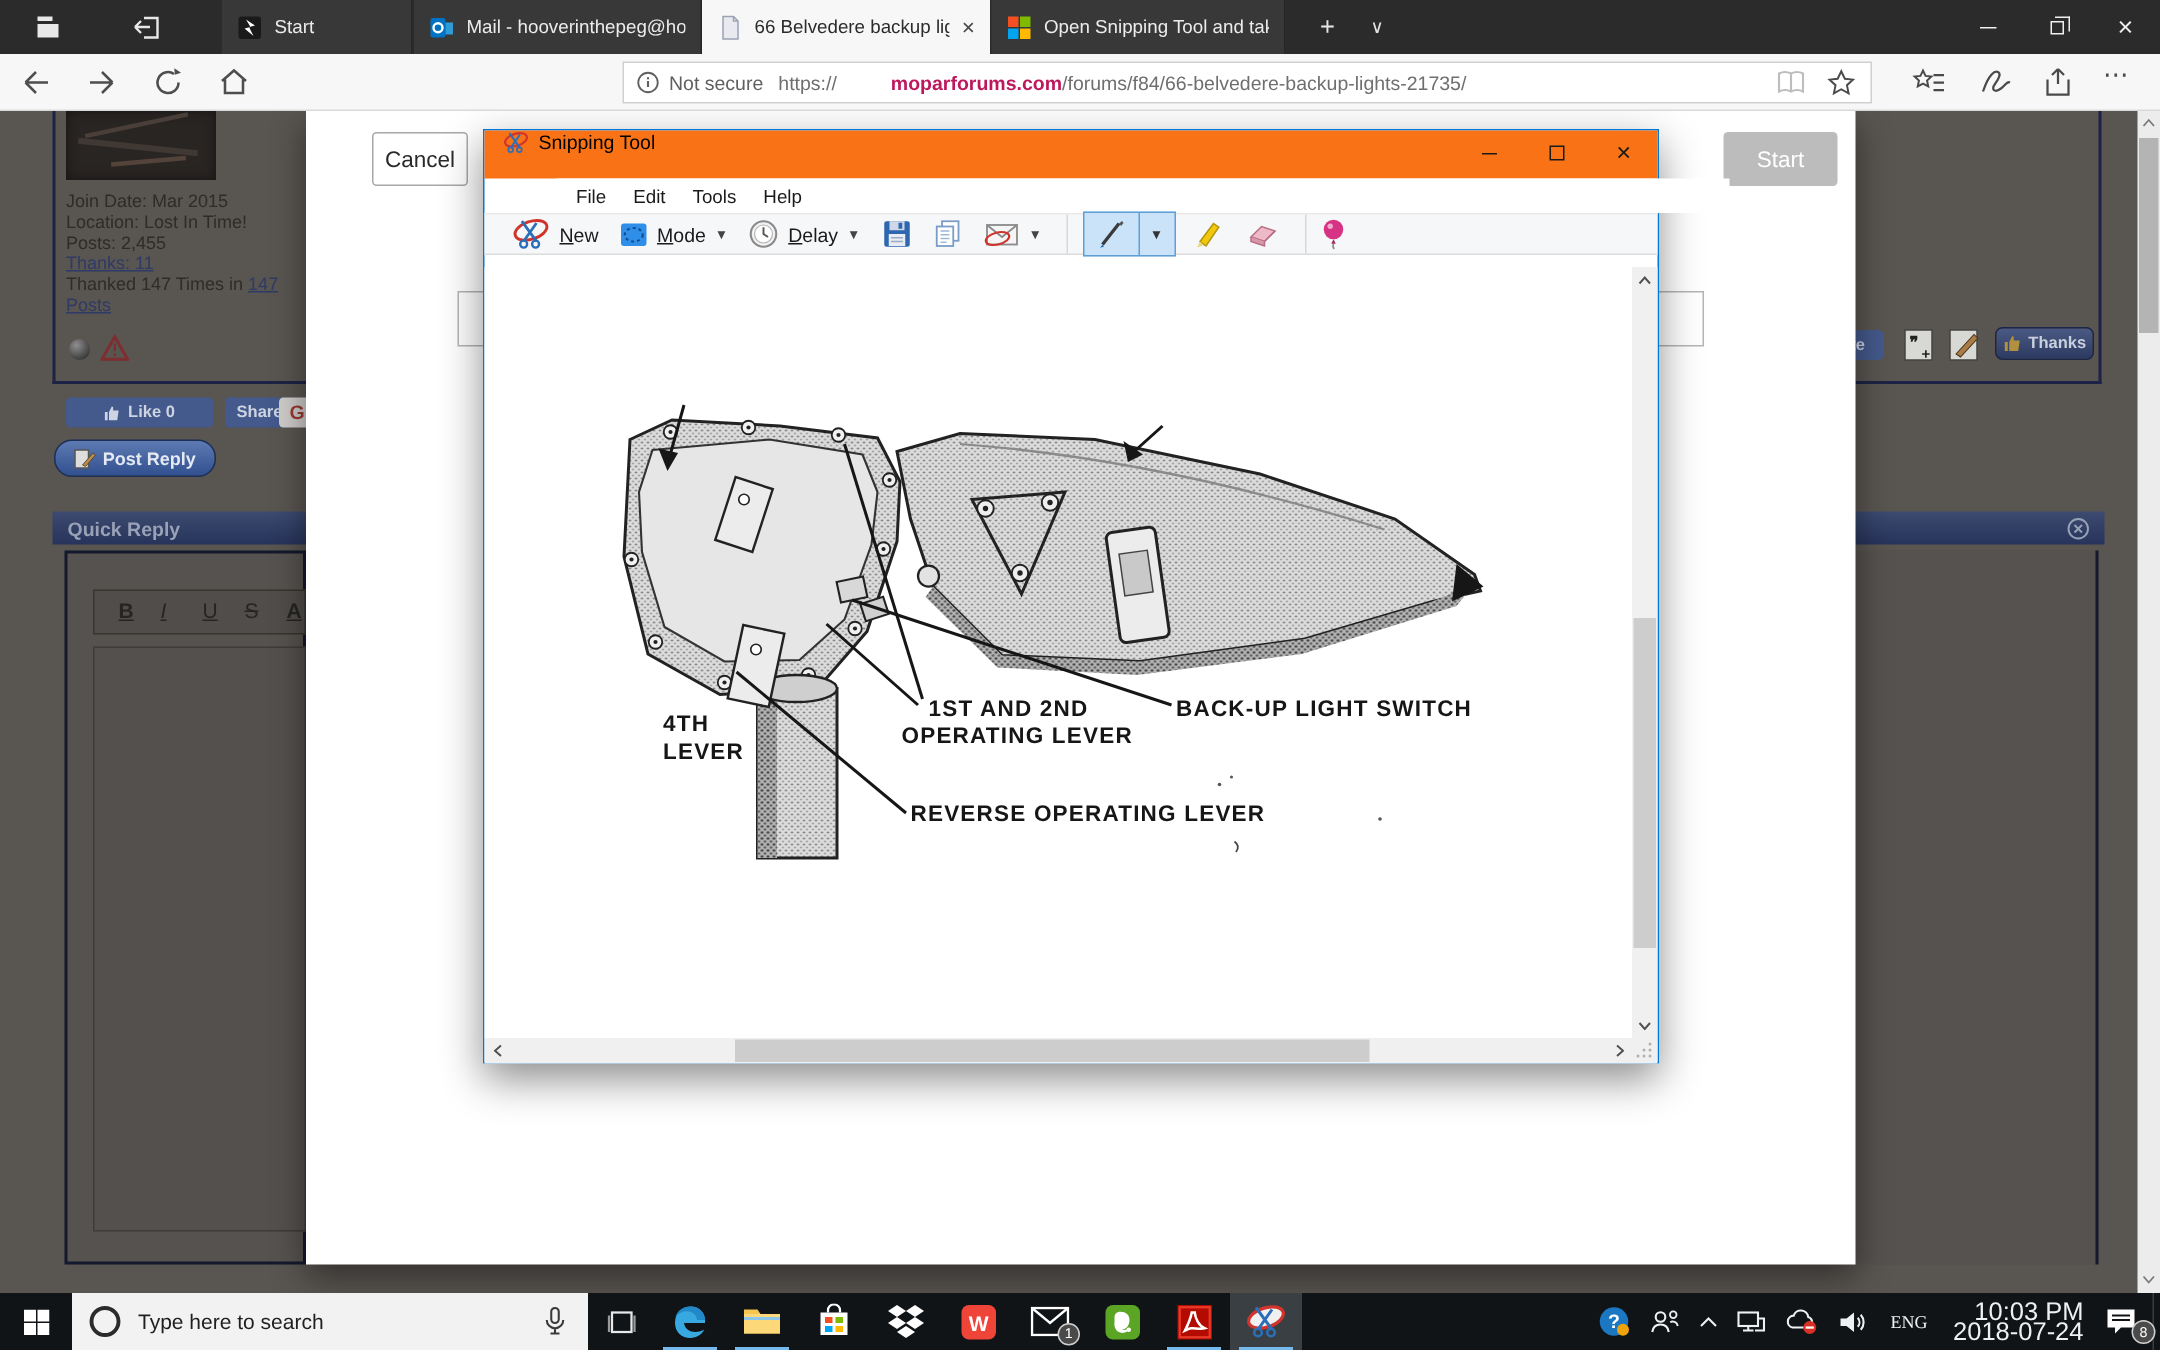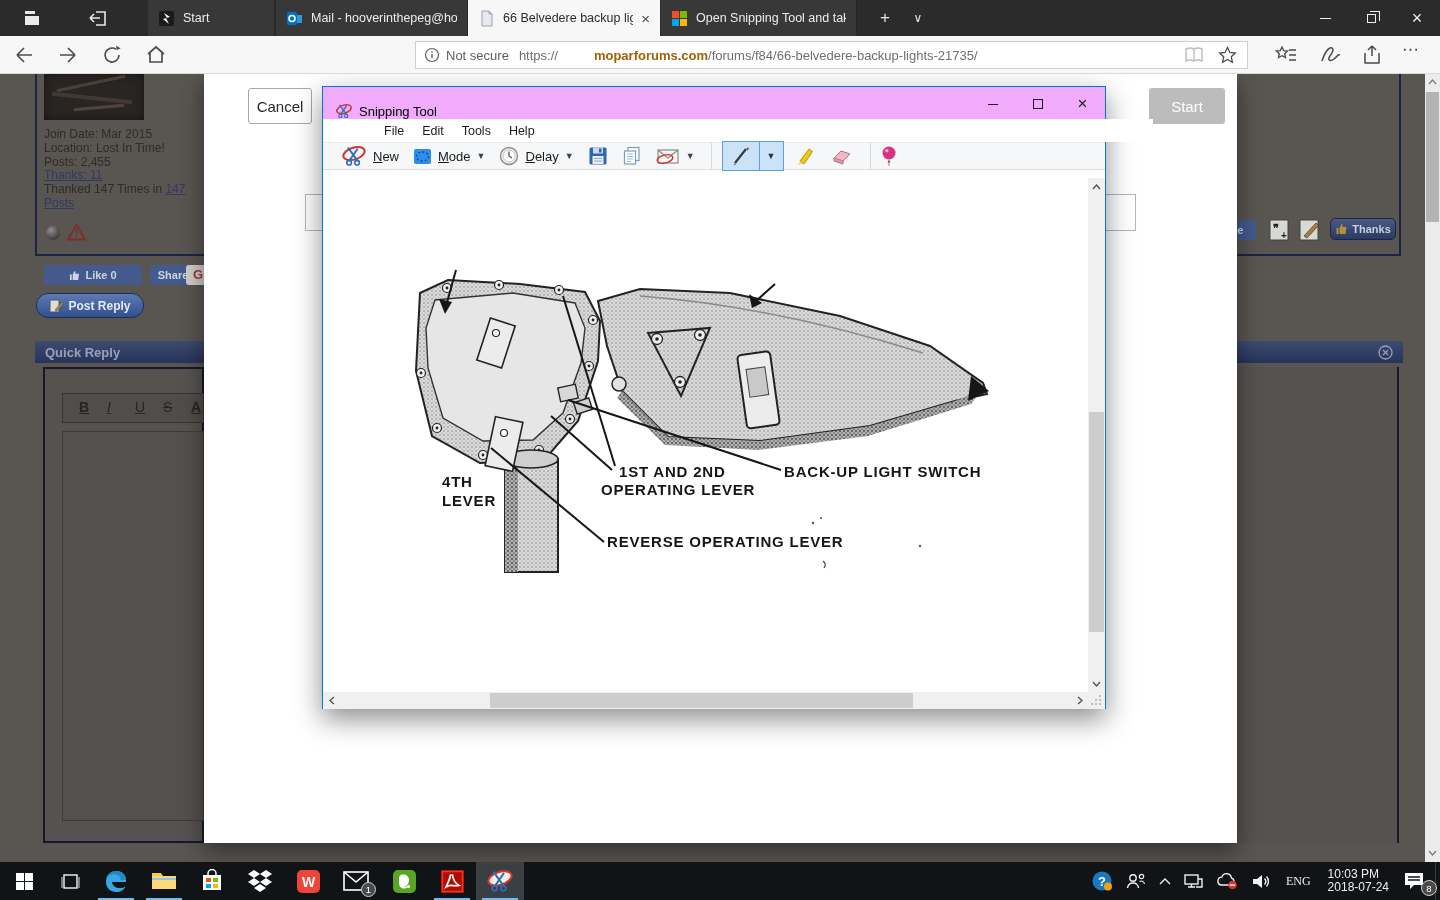--- a/index.html
+++ b/index.html
@@ -22,39 +22,39 @@
   .glyph-min { width:11px; height:1px; background:#f0f0f0; }
   .glyph-restore { width:9px; height:9px; border:1px solid #f0f0f0; position:relative; }
   .glyph-restore:before { content:""; position:absolute; left:2px; top:-4px; width:9px; height:9px; border:1px solid #f0f0f0; border-left:none; border-bottom:none; }
 
   
   .navbar { position:absolute; left:0; top:36px; width:1440px; height:38px; background:#f7f7f7; border-bottom:1px solid #d9d9d9; }
   .navicon { position:absolute; top:7px; width:24px; height:24px; color:#4e4e4e; }
   .addressbar { position:absolute; left:415px; top:5px; width:833px; height:28px; background:#ffffff; border:1px solid #cfcfcf; display:flex; align-items:center; font-size:13px; }
   .addr-sec { color:#5f5f5f; margin:0 10px 0 6px; }
   .addr-url { color:#6f6f6f; white-space:nowrap; overflow:hidden; }
-  .addr-url b { color:#a16207; font-weight:700;padding-left:36px; }
+  .addr-url b { color:#be185d; font-weight:700;padding-left:36px; }
   .addr-right { margin-left:auto; display:flex; align-items:center; }
 
   
   .page { position:absolute; left:0; top:74px; width:1440px; height:788px; background:#595551; overflow:hidden; }
   .f-txt { font-size:12px; color:#2e2b28; line-height:13.5px; }
   .f-link { color:#2f3a66; text-decoration:underline; }
   .pill-btn { position:absolute; height:20px; background:#44598c; border-radius:3px; color:#cdd4e2; font-size:11px; font-weight:700; display:flex; align-items:center; justify-content:center; padding:0 8px; }
   .qr-bar { position:absolute; height:22px; background:linear-gradient(#3d4b71,#27335a); color:#99a1b6; font-weight:700; font-size:13px; display:flex; align-items:center; padding:0 10px; }
 
   
   .modal { position:absolute; left:204px; top:0; width:1033px; height:769px; background:#ffffff; box-shadow:0 8px 22px rgba(0,0,0,.45); }
   .btn-cancel { position:absolute; left:16px; top:14px; width:64px; height:36px; background:#fff; border:1px solid #a8a8a8; border-radius:3px; font-size:15px; color:#2a2a2a; display:flex; align-items:center; justify-content:center;margin-left:28px; }
   .btn-insert { position:absolute; right:12px; top:14px; width:76px; height:36px; background:#bcbcbc; border-radius:3px; font-size:15px; color:#ffffff; display:flex; align-items:center; justify-content:center; }
   .modal-input { position:absolute; left:101px; top:120px; width:831px; height:37px; background:#fff; border:1px solid #b5b5b5; }
 
   
   .snipwin { position:absolute; left:322px; top:12px; width:784px; height:623px; background:#ffffff; border:1px solid #0078d7; box-shadow:0 10px 26px rgba(0,0,0,.45); }
-  .snip-title { position:absolute; left:0; top:0; width:100%; height:32px; background:#f0abfc; display:flex; align-items:flex-end; }
+  .snip-title { position:absolute; left:0; top:0; width:100%; height:32px; background:#f97316; display:flex; align-items:flex-start; }
   .snip-title .t { font-size:13px; color:#000; margin-left:6px; }
   .snip-winbtn { width:45px; height:30px; display:flex; align-items:center; justify-content:center; color:#1a1a1a; font-size:15px; }
   .sg-min { width:10px; height:1px; background:#1a1a1a; }
   .sg-max { width:10px; height:10px; border:1px solid #1a1a1a; }
   .snip-menubar { position:absolute; left:0; top:32px; width:100%; height:23px; background:#fff; display:flex; align-items:center; padding-left:4px;margin-left:48px; }
   .menu-item { font-size:12.5px; color:#1a1a1a; padding:0 9px; }
   .snip-toolbar { position:absolute; left:0; top:55px; width:100%; height:28px; background:#f6f7f8; border-top:1px solid #eaeaea; border-bottom:1px solid #dcdcdc; display:flex; align-items:center; padding-left:18px; }
   .tool { display:flex; align-items:center; font-size:13px; color:#1a1a1a; margin-right:14px; }
   .tool .lbl { margin-left:6px; }
   .u { text-decoration:underline; }
@@ -78,21 +78,21 @@
   .tb-search { width:344px; background:#f2f2f2; display:flex; align-items:center; }
   .tb-search .txt { font-size:14px; color:#1f1f1f; margin-left:10px; }
   .tb-taskview { width:44px; display:flex; align-items:center; justify-content:center; }
   .tb-app { width:48px; display:flex; align-items:center; justify-content:center; position:relative; }
   .tb-app.running:after { content:""; position:absolute; left:6px; bottom:0; width:36px; height:2px; background:#76b9ed; }
   .tb-app.active-app { background:#3a3f44; }
   .badge { position:absolute; right:4px; bottom:3px; width:15px; height:15px; border-radius:50%; background:#4a4a4a; border:1px solid #cfcfcf; color:#fff; font-size:9.5px; display:flex; align-items:center; justify-content:center; }
   .tray { margin-left:auto; display:flex; align-items:center; }
   .tray-item { display:flex; align-items:center; justify-content:center; height:38px; padding:0 6px; color:#eef0f2; position:relative; }
   .tray-lang { font-size:12px; padding:0 9px;font-family:Liberation Serif, serif; }
-  .tray-clock { font-size:12px; line-height:13px; text-align:left; padding:0 8px; }
+  .tray-clock { font-size:17px; line-height:13px; text-align:right; padding:0 8px; }
   .showdesk { width:5px; height:38px; border-left:1px solid #3a3a3a; }
 
   svg text { font-family:"Liberation Sans", sans-serif; }
   .diag-label { font-weight:700; font-size:15px; letter-spacing:.8px; fill:#161616; }
 </style>
 </head>
 <body>
 
 <div class="screen">
 
@@ -570,20 +570,30 @@
 
   <div class="taskbar">
     <div class="tb-start">
       <svg width="17" height="17" viewBox="0 0 17 17">
           <rect x="0" y="0" width="8" height="8" fill="#fff"></rect>
           <rect x="9" y="0" width="8" height="8" fill="#fff"></rect>
           <rect x="0" y="9" width="8" height="8" fill="#fff"></rect>
           <rect x="9" y="9" width="8" height="8" fill="#fff"></rect>
         </svg>
     </div>
+    <div class="tb-search">
+      <svg width="24" height="24" viewBox="0 0 24 24" style="margin-left:10px">
+          <circle cx="12" cy="12" r="9" fill="none" stroke="#2b2b2b" stroke-width="2.6"></circle>
+        </svg>
+      <span class="txt">Type here to search</span>
+      <svg width="16" height="20" viewBox="0 0 16 20" style="margin-left:auto; margin-right:14px;">
+          <rect x="5.5" y="1" width="5" height="10" rx="2.5" fill="none" stroke="#3a3a3a" stroke-width="1.4"></rect>
+          <path d="M2.5 9a5.5 5.5 0 0 0 11 0M8 14.5V18M5 18h6" fill="none" stroke="#3a3a3a" stroke-width="1.4"></path>
+        </svg>
+    </div>
     <div class="tb-taskview">
       <svg width="21" height="19" viewBox="0 0 21 19">
           <rect x="4" y="3" width="13" height="13" fill="none" stroke="#e8e8e8" stroke-width="1.5"></rect>
           <path d="M2 5v11M19 5v11" stroke="#9a9a9a" stroke-width="1.5"></path>
         </svg>
     </div>
 
     <div class="tb-app running">
       <svg width="26" height="26" viewBox="0 0 26 26">
           <path d="M3 14C3 7 8 3 13.5 3 19 3 23 7 23 12v2H9c.5 4 4 6 7.5 6 2.5 0 4.5-.6 6-1.6-1.5 3.3-5 5.6-9.3 5.6C7.5 24 3 20 3 14z" fill="#38a9e0"></path>

